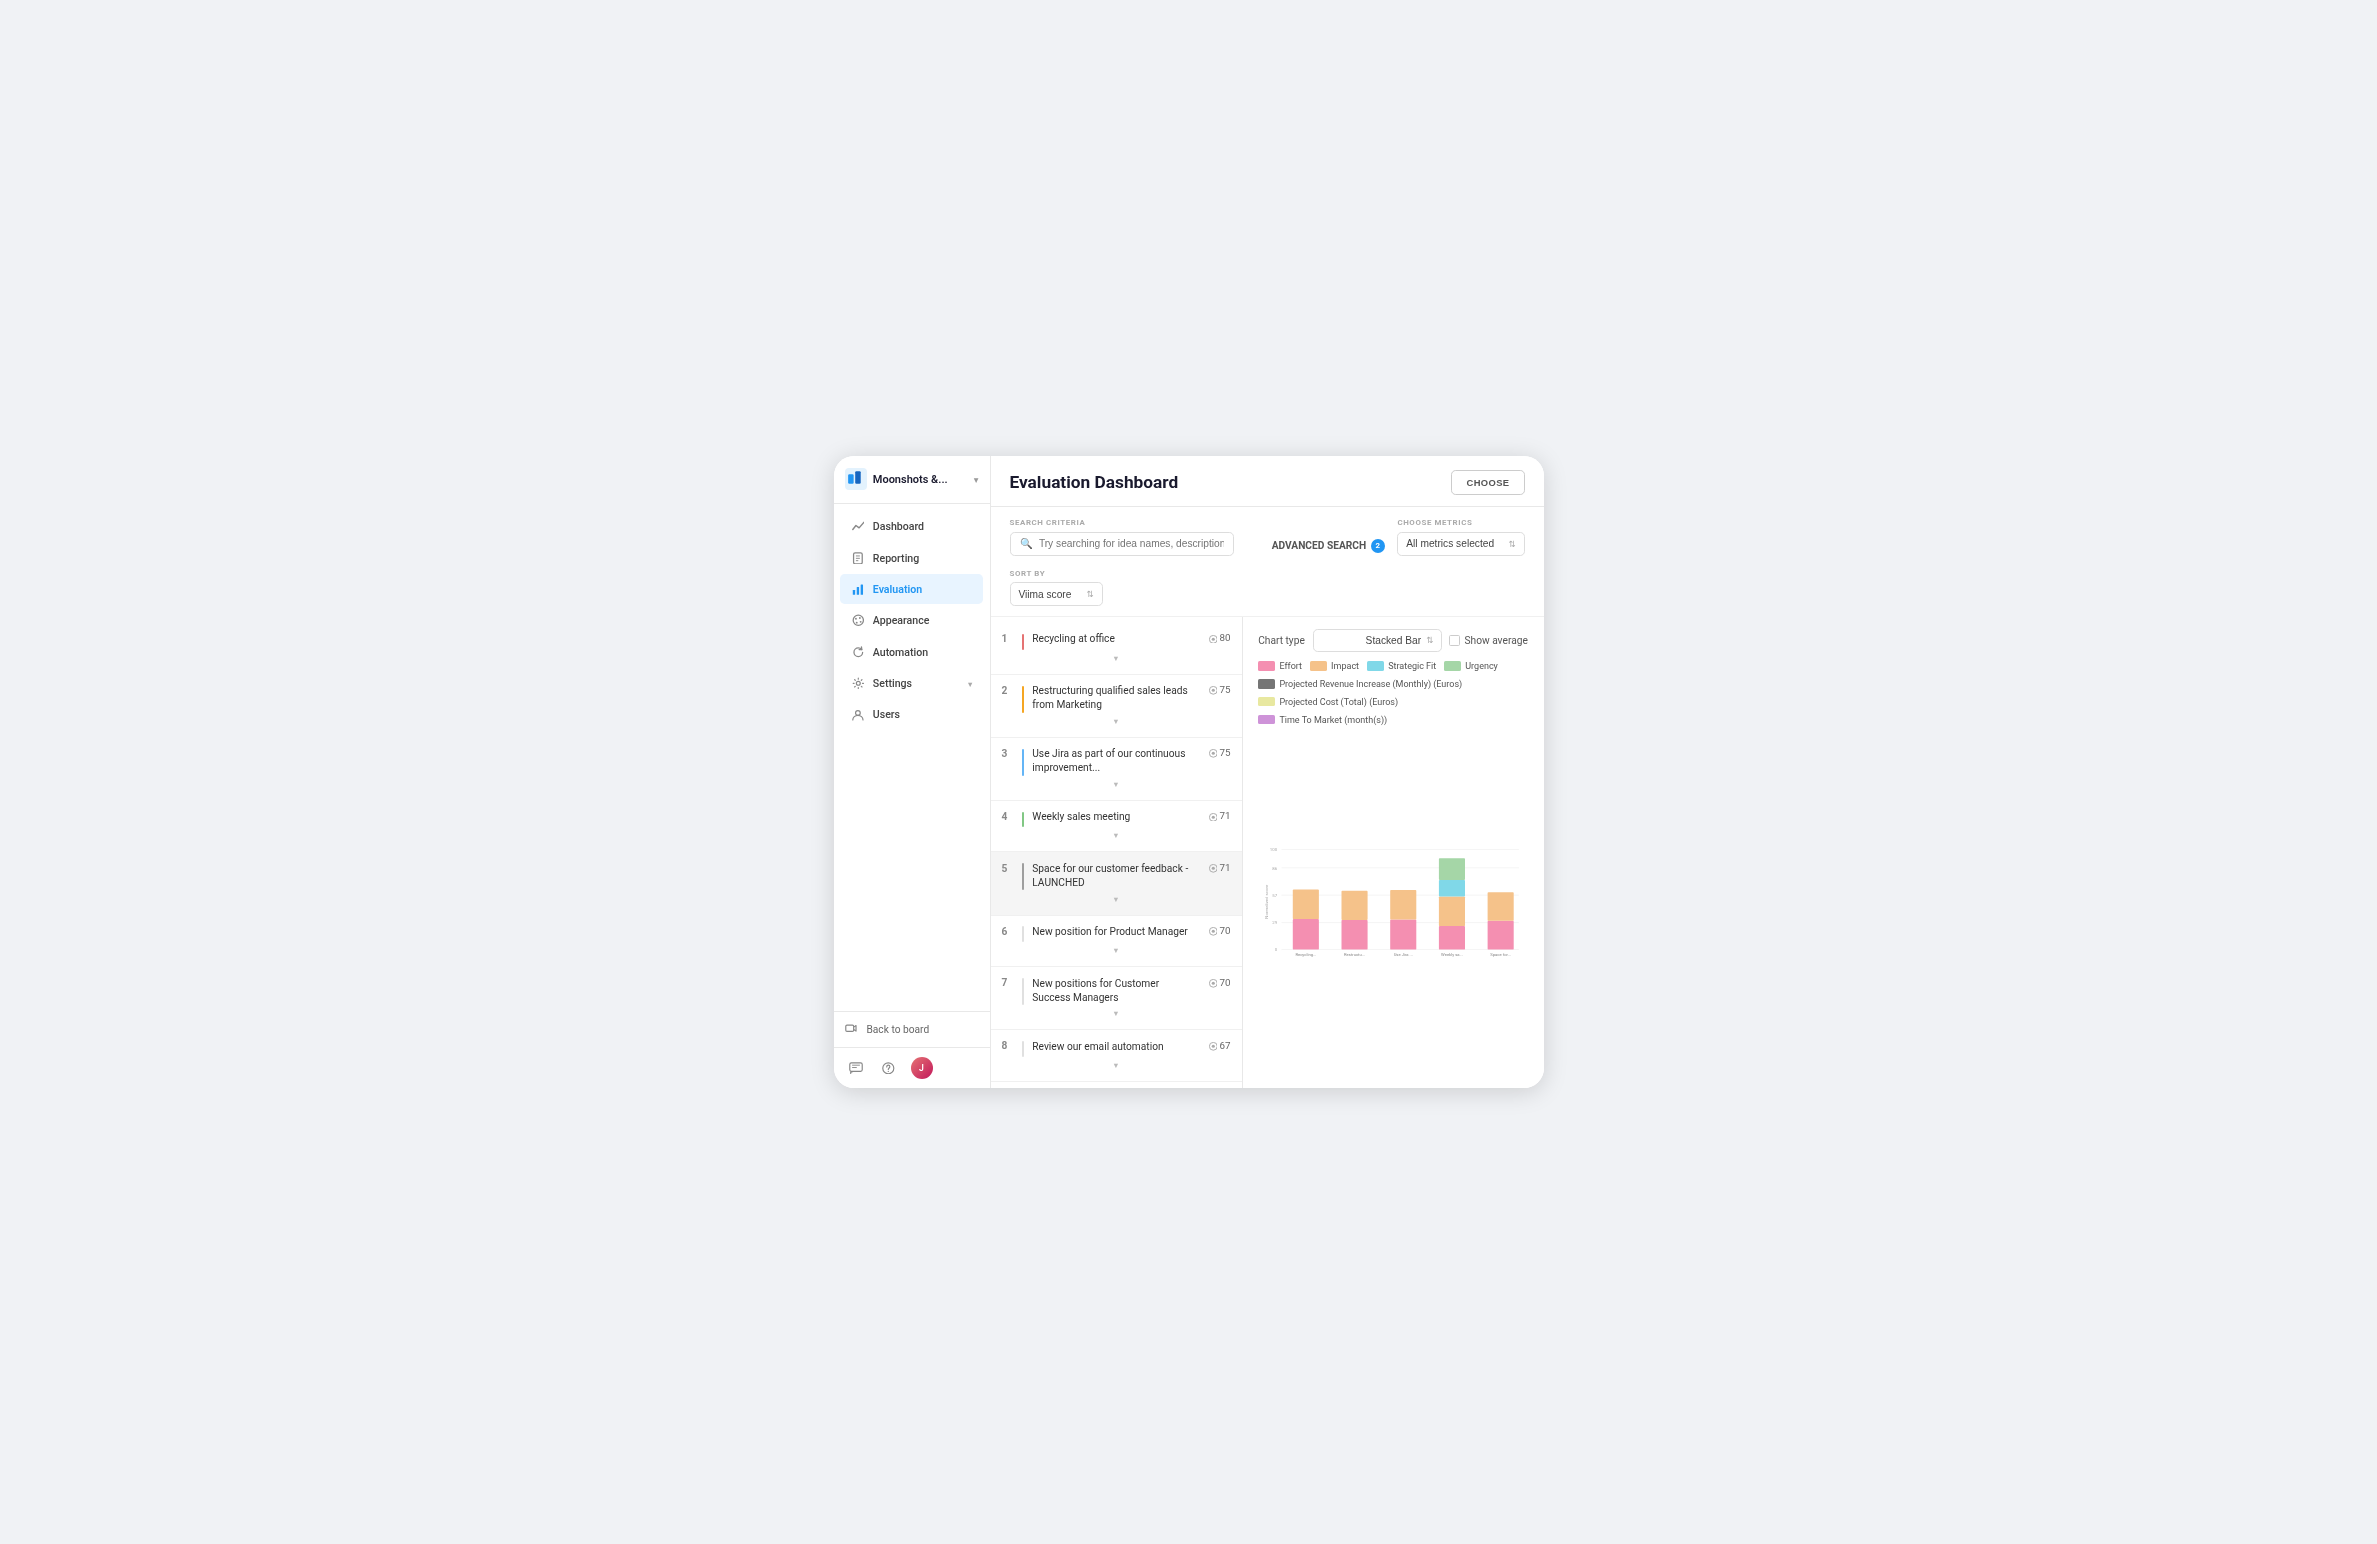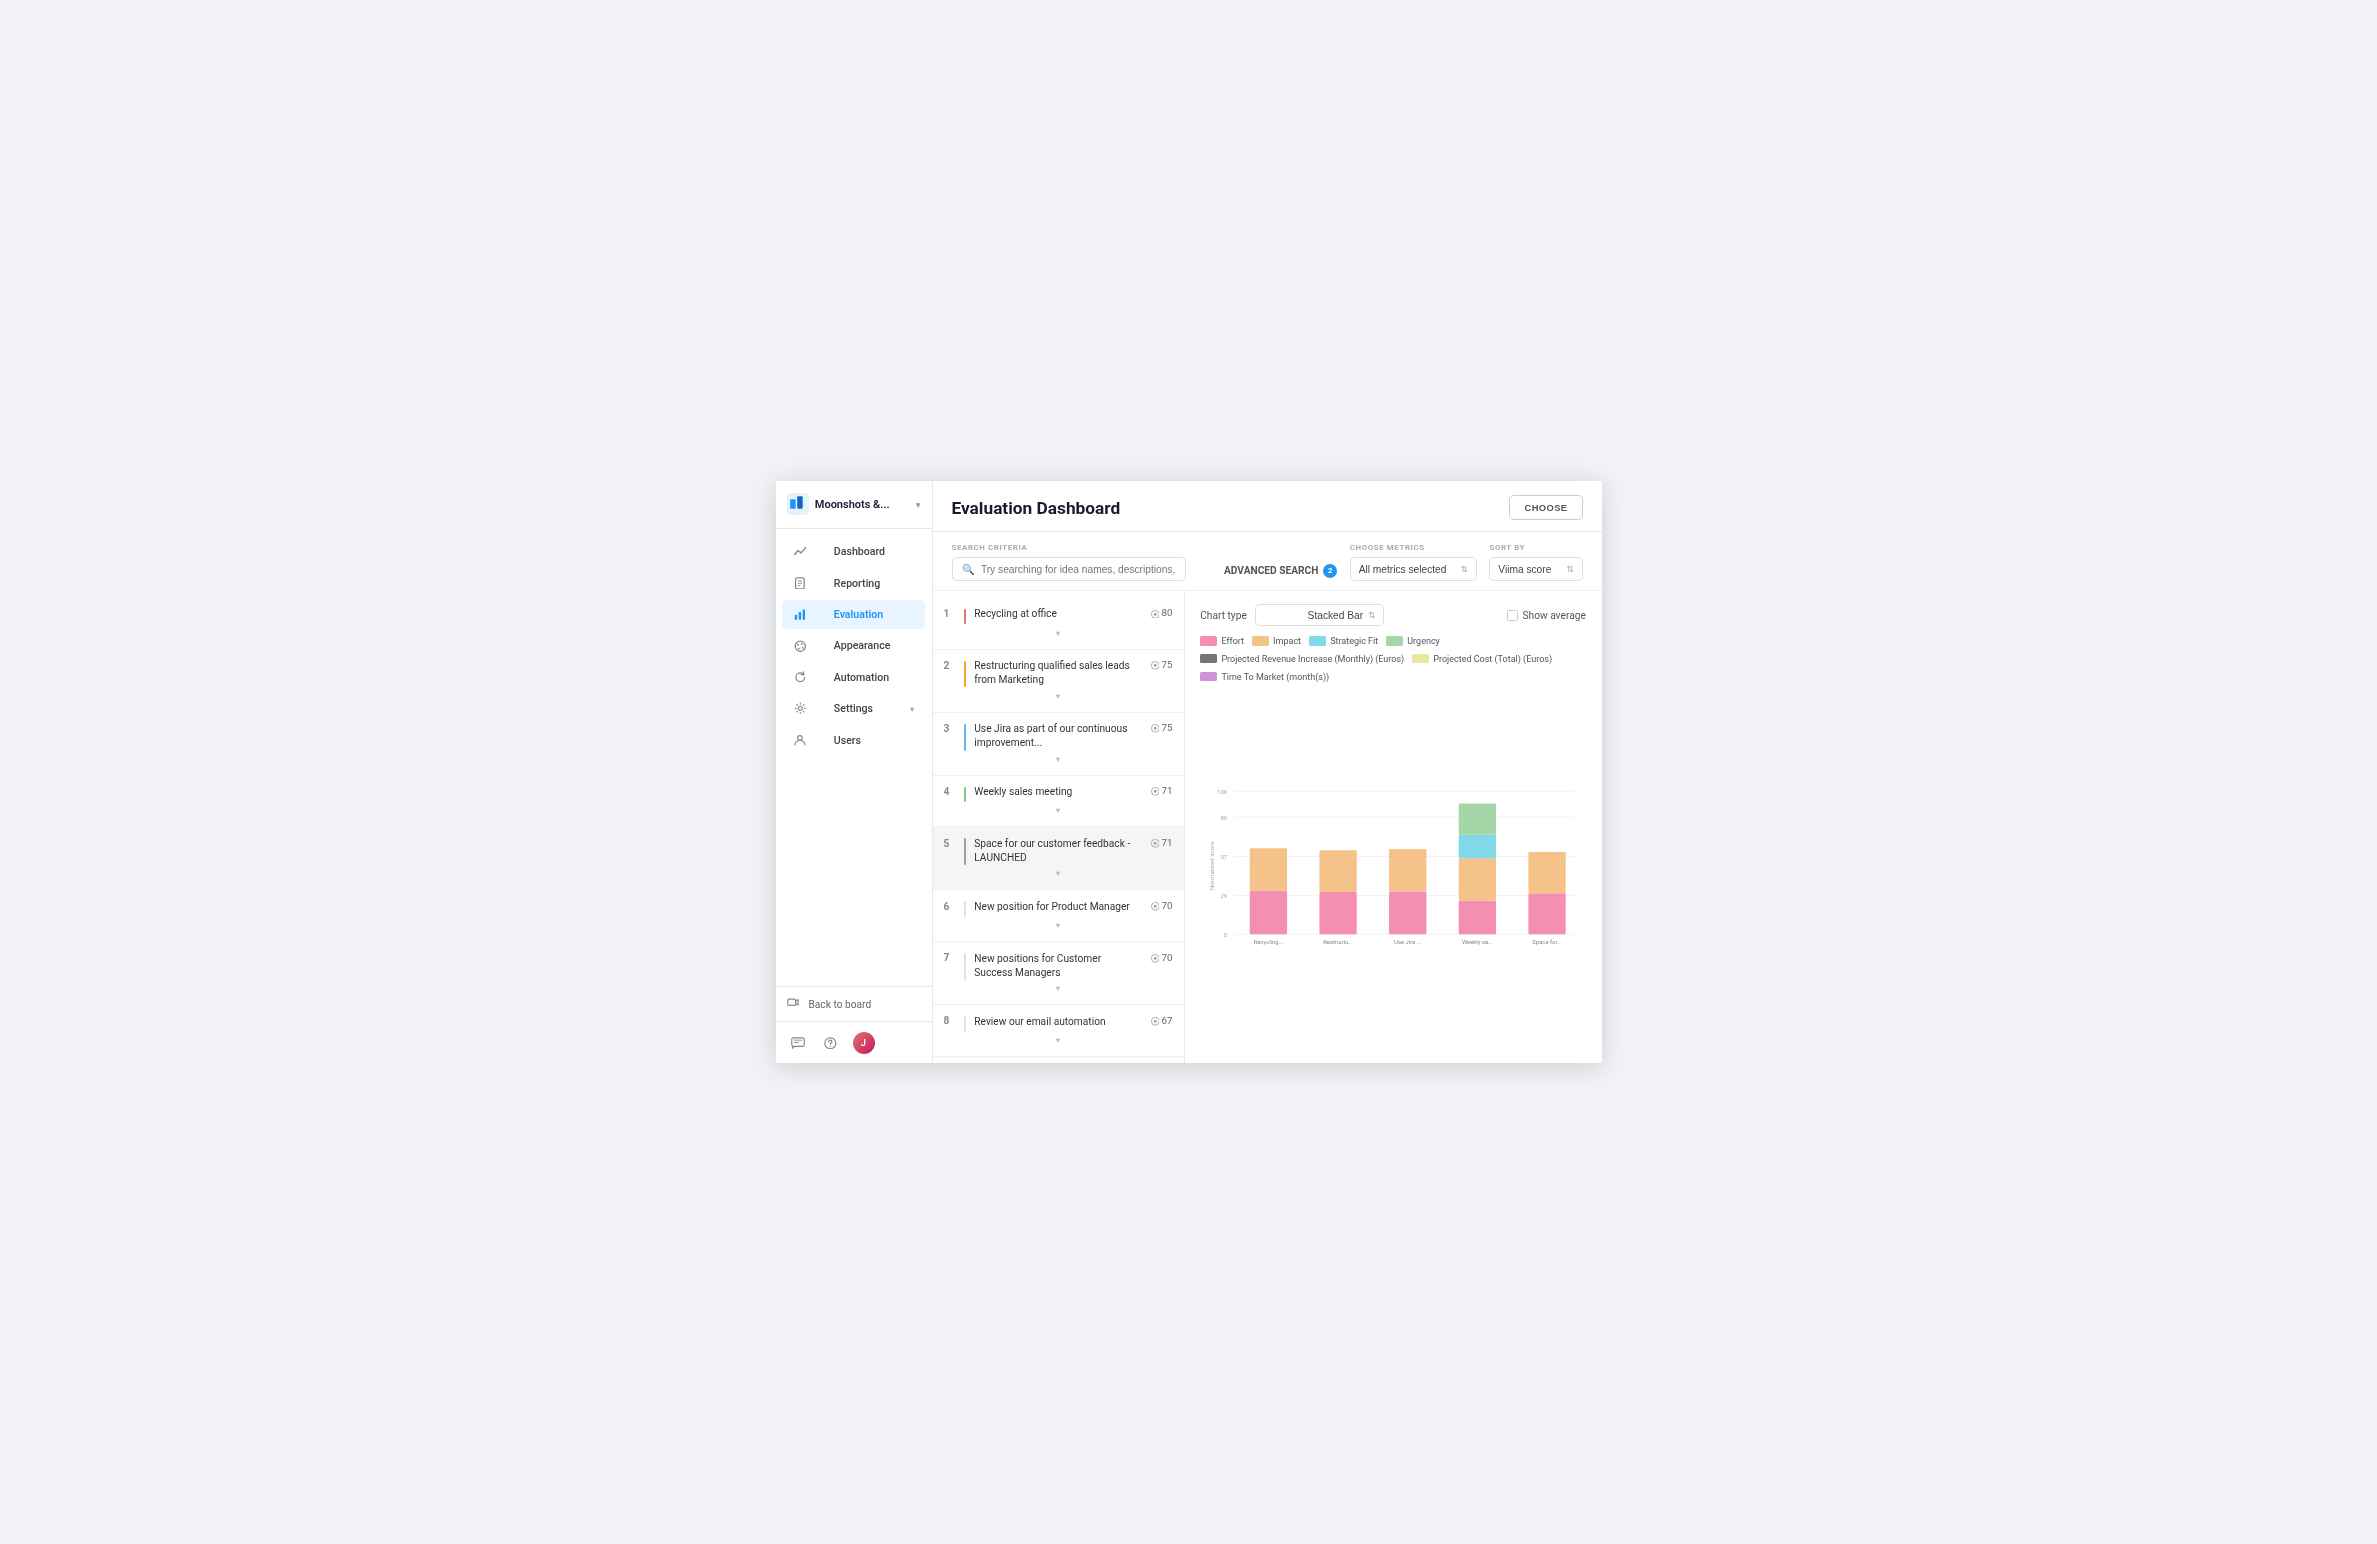--- a/index.html
+++ b/index.html
@@ -6,23 +6,23 @@
     body {
       font-family: -apple-system, BlinkMacSystemFont, 'Segoe UI', Roboto, sans-serif;
       background: #f0f2f5;
       display: flex;
       justify-content: center;
       align-items: center;
       min-height: 100vh;
       padding: 15.7px;
     }
     .app-window {
-      width: 826px;
+      width: 710px;
       background: #fff;
-      border-radius: 2px;
+      border-radius: 20px;
       box-shadow: 0 3.1px 25px rgba(0,0,0,0.15);
       display: flex;
       overflow: hidden;
       min-height: 535px;
     }
     
     .sidebar {
       width: 157px;
       background: #fff;
       border-right: 0.8px solid #e8e8e8;
@@ -57,21 +57,21 @@
       font-size: 9.4px;
     }
     .sidebar-nav {
       flex: 1;
       padding: 6.3px 0;
     }
     .nav-item {
       display: flex;
       align-items: center;
       padding: 7.9px 11px;
-      gap: 27px;
+      gap: 8px;
       cursor: pointer;
       border-radius: 4.7px;
       margin: 1.6px 6.3px;
       transition: background 0.15s;
     }
     .nav-item.active {
       color: #2196F3;
       background: #e8f4ff;
     }
     .nav-item .nav-icon {

